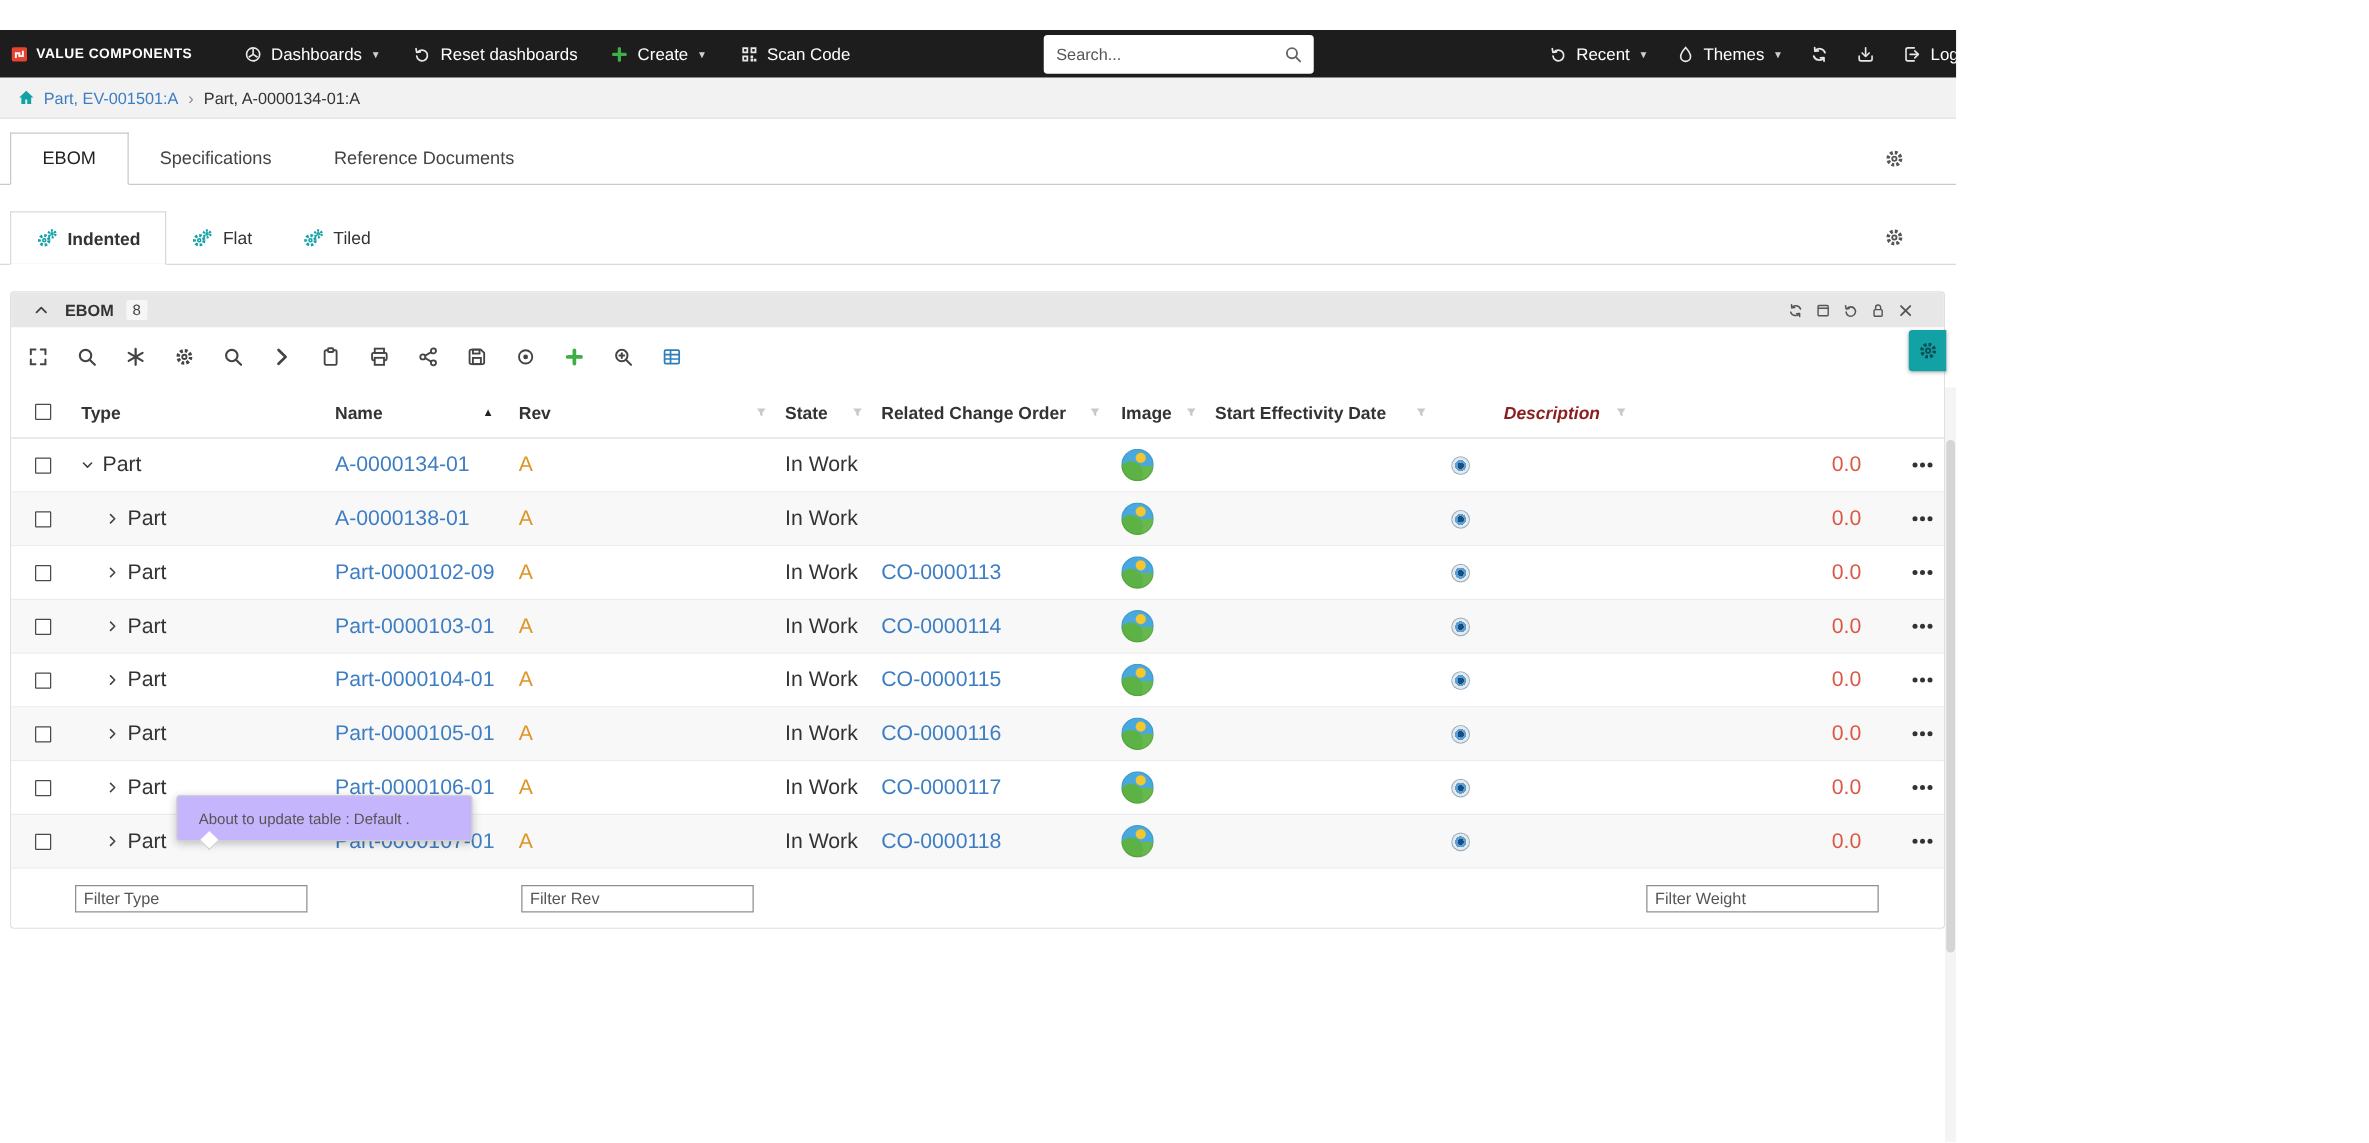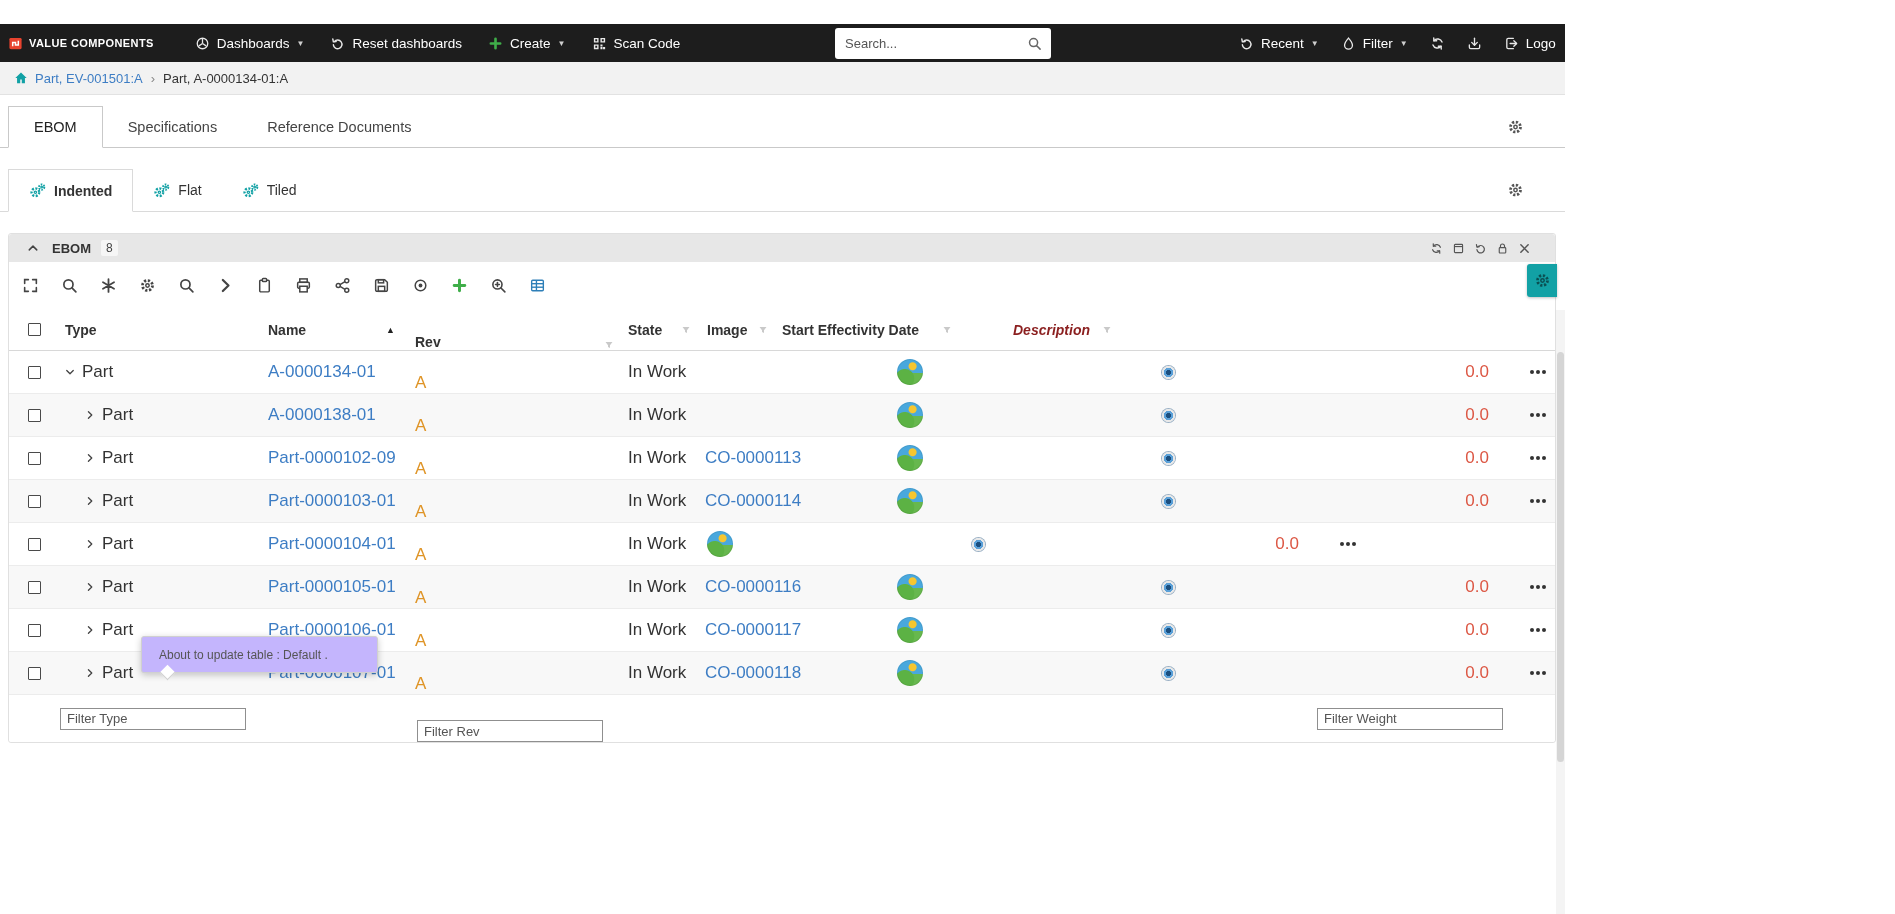--- a/index.html
+++ b/index.html
@@ -55,21 +55,21 @@
   .tbtn { width:17px; height:17px; color:#444; cursor:pointer; flex:none; }
   .tbtn.green { color:var(--create_green,#3fae49); }
   .tbtn.blue { color:#2e7fb8; }
 
   
   .thead { display:flex; height:42px; border-bottom:1px solid #d8d8d8; background:#fff; font-weight:700; font-size:14px; color:#333; }
   .cell { flex:none; display:flex; align-items:center; padding-left:8px; height:100%; overflow:hidden; }
   .c-cb { width:48px; padding-left:19px; }
   .c-type { width:203px; }
   .c-name { width:147px; }
-  .c-rev { width:213px;align-items:flex-end; }
+  .c-rev { width:213px; }
   .c-state { width:77px; }
   .c-co { width:190px; }
   .c-img { width:77px; padding-left:10px; }
   .c-sed { width:184px; }
   .c-tgt { width:41px; padding-left:14px; }
   .c-desc { width:119px; padding-left:14px; }
   .c-weight { width:203px; justify-content:flex-end; padding-right:22px; }
   .c-act { width:54px; justify-content:center; padding-left:0; }
   .thead .c-weight { justify-content:flex-start; padding-right:6px; }
   .hlabel { white-space:nowrap; }
@@ -296,21 +296,21 @@
         <svg class="ni">
             <use href="#i-undo"></use>
           </svg>
         <span>Recent</span>
         <span class="caret">▼</span>
       </div>
       <div class="nav-item">
         <svg class="ni">
             <use href="#i-drop"></use>
           </svg>
-        <span>Filter</span>
+        <span>Themes</span>
         <span class="caret">▼</span>
       </div>
       <div class="nav-item">
         <svg class="ni">
             <use href="#i-sync"></use>
           </svg>
       </div>
       <div class="nav-item">
         <svg class="ni">
             <use href="#i-inbox"></use>
@@ -460,20 +460,26 @@
           <svg class="fic">
             <use href="#i-filter"></use>
           </svg>
         </div>
       <div class="cell c-state">
           <span class="hlabel">State</span>
           <svg class="fic">
             <use href="#i-filter"></use>
           </svg>
         </div>
+      <div class="cell c-co">
+          <span class="hlabel">Related Change Order</span>
+          <svg class="fic">
+            <use href="#i-filter"></use>
+          </svg>
+        </div>
       <div class="cell c-img">
           <span class="hlabel">Image</span>
           <svg class="fic">
             <use href="#i-filter"></use>
           </svg>
         </div>
       <div class="cell c-sed">
           <span class="hlabel">Start Effectivity Date</span>
           <svg class="fic">
             <use href="#i-filter"></use>
@@ -645,20 +651,23 @@
             <span>Part</span>
           </div>
           <div class="cell c-name">
             <a class="lnk">Part-0000104-01</a>
           </div>
           <div class="cell c-rev">
             <span class="rev">A</span>
           </div>
           <div class="cell c-state">
             <span>In Work</span>
+          </div>
+          <div class="cell c-co">
+            <a class="lnk">CO-0000115</a>
           </div>
           <div class="cell c-img">
             <span class="pimg"></span>
           </div>
           <div class="cell c-sed"></div>
           <div class="cell c-tgt">
             <span class="tgt"></span>
           </div>
           <div class="cell c-desc"></div>
           <div class="cell c-weight">

